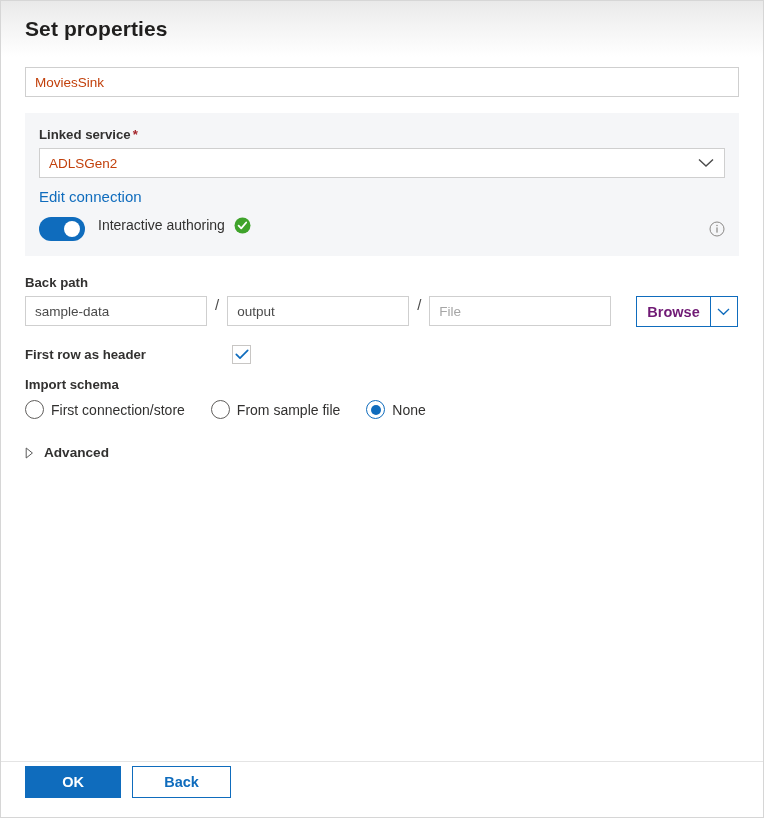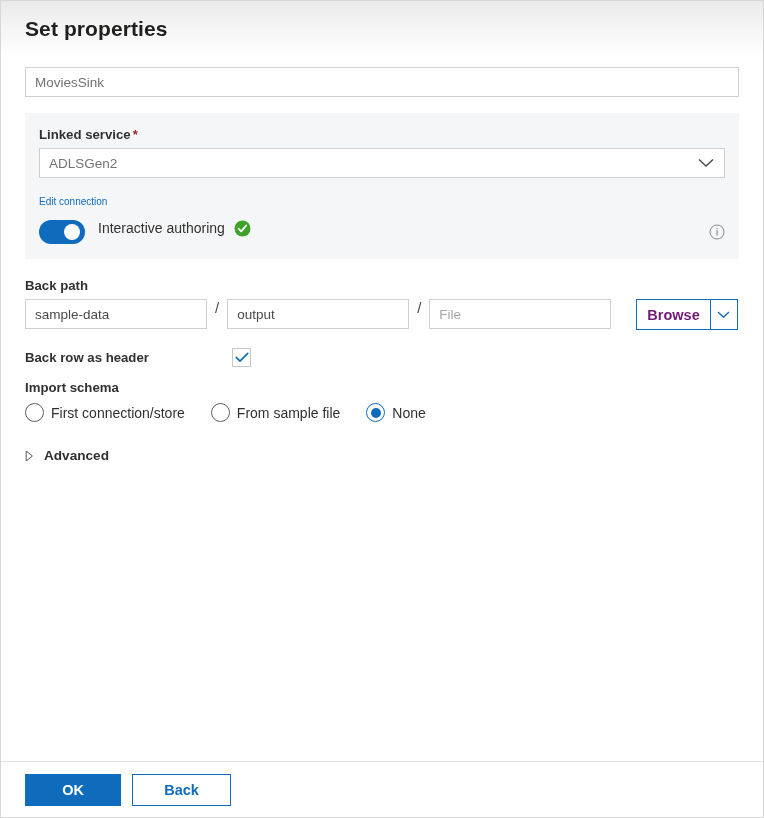--- a/index.html
+++ b/index.html
@@ -64,21 +64,21 @@
     margin-left: 2px;
   }
 
   .text-input {
     width: 100%;
     height: 30px;
     border: 1px solid #cfcfcf;
     background: #ffffff;
     font-family: "Liberation Sans", sans-serif;
     font-size: 13.5px;
-    color: #737373;
+    color: #c2410c;
     padding: 0 9px;
     outline: none;
   }
   .text-input::placeholder { color: #a6a6a6; }
 
   
   .panel {
     margin-top: 16px;
     background: #f5f6f8;
     padding: 13px 14px 15px 14px;
@@ -91,23 +91,23 @@
   .chevron-down {
     position: absolute;
     right: 11px;
     top: 50%;
     transform: translateY(-50%);
     pointer-events: none;
     line-height: 0;
   }
   .link {
     display: inline-block;
-    margin-top: 18px;
+    margin-top: 10px;
     color: #0f6cbd;
-    font-size: 10px;
+    font-size: 15px;
     cursor: pointer;
     text-decoration: none;
   }
 
   .toggle-row {
     display: flex;
     align-items: flex-start;
     margin-top: 11px;
     position: relative;
   }
@@ -272,21 +272,20 @@
     font-weight: 700;
     color: #323130;
   }
 
   
   .dialog-footer {
     flex: 0 0 56px;
     height: 56px;
     border-top: 1px solid #e4e4e4;
     display: flex;
-    align-items: center;
     padding: 4px 24px;
   }
   .btn {
     height: 32px;
     font-family: "Liberation Sans", sans-serif;
     font-size: 14.5px;
     font-weight: 600;
     cursor: pointer;
     padding: 0 10px;
   }
@@ -376,21 +375,21 @@
           <div class="browse-split">
             <svg width="13" height="8" viewBox="0 0 13 8">
               <path d="M1 1 L6.5 6.3 L12 1" fill="none" stroke="#0f6cbd" stroke-width="1.3"></path>
             </svg>
           </div>
         </div>
       </div>
     </div>
 
     <div class="check-row">
-      <span class="check-label">Back row as header</span>
+      <span class="check-label">First row as header</span>
       <div class="checkbox">
         <svg width="14" height="11" viewBox="0 0 14 11">
           <path d="M1.3 5.4 L5 9.2 L12.7 1.3" fill="none" stroke="#0f6cbd" stroke-width="1.7" stroke-linecap="round" stroke-linejoin="round"></path>
         </svg>
       </div>
     </div>
 
     <div class="section" style="margin-top:12px;">
       <div class="field-label">Import schema</div>
       <div class="radio-row">

